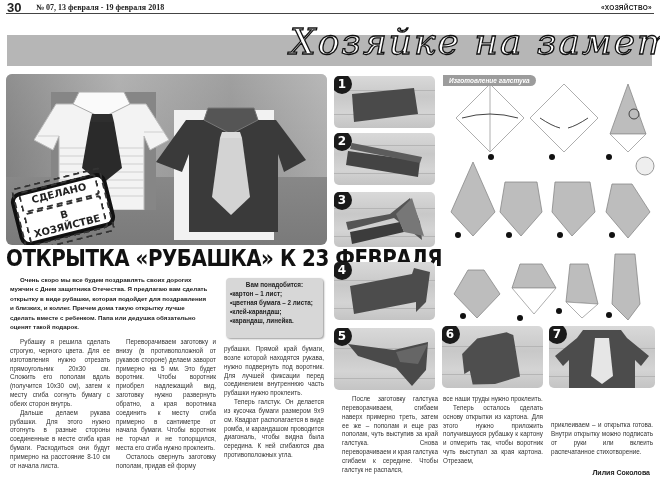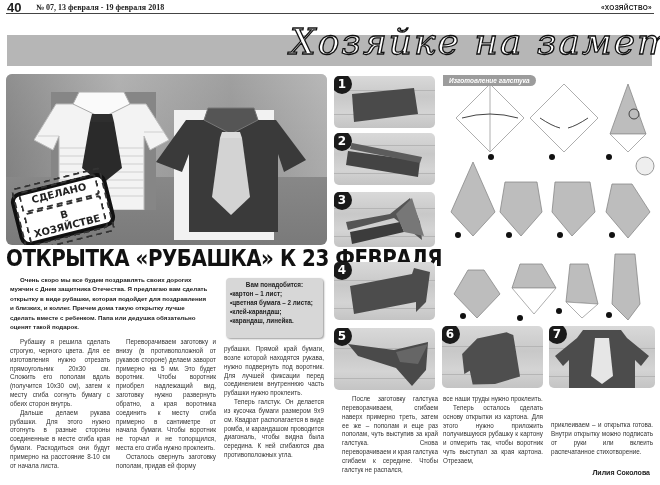--- a/index.html
+++ b/index.html
@@ -68,21 +68,21 @@
   
   .diag { position:absolute; left:440px; top:74px; width:218px; height:250px; }
   .diag-label { position:absolute; left:443px; top:75px; background:#9c9c9c; color:#fff; font: bold italic 6.5px "Liberation Sans", sans-serif;
     padding:2px 6px; border-radius:0 8px 8px 0; }
   .snum { position:absolute; width:6px; height:6px; border-radius:50%; background:#111; }
 </style>
 </head>
 <body>
 
 <div class="hdr">
-  <span class="pg">40</span>
+  <span class="pg">30</span>
   <span class="iss">№ 07, 13 февраля - 19 февраля 2018</span>
   <span class="pub">«ХОЗЯЙСТВО»</span>
 </div>
 
 <div class="banner"></div>
 <div class="banner-title">Хозяйке на заметку</div>
 
 <div class="photo">
   <div class="bgwall"></div>
   <div class="card1"></div>

